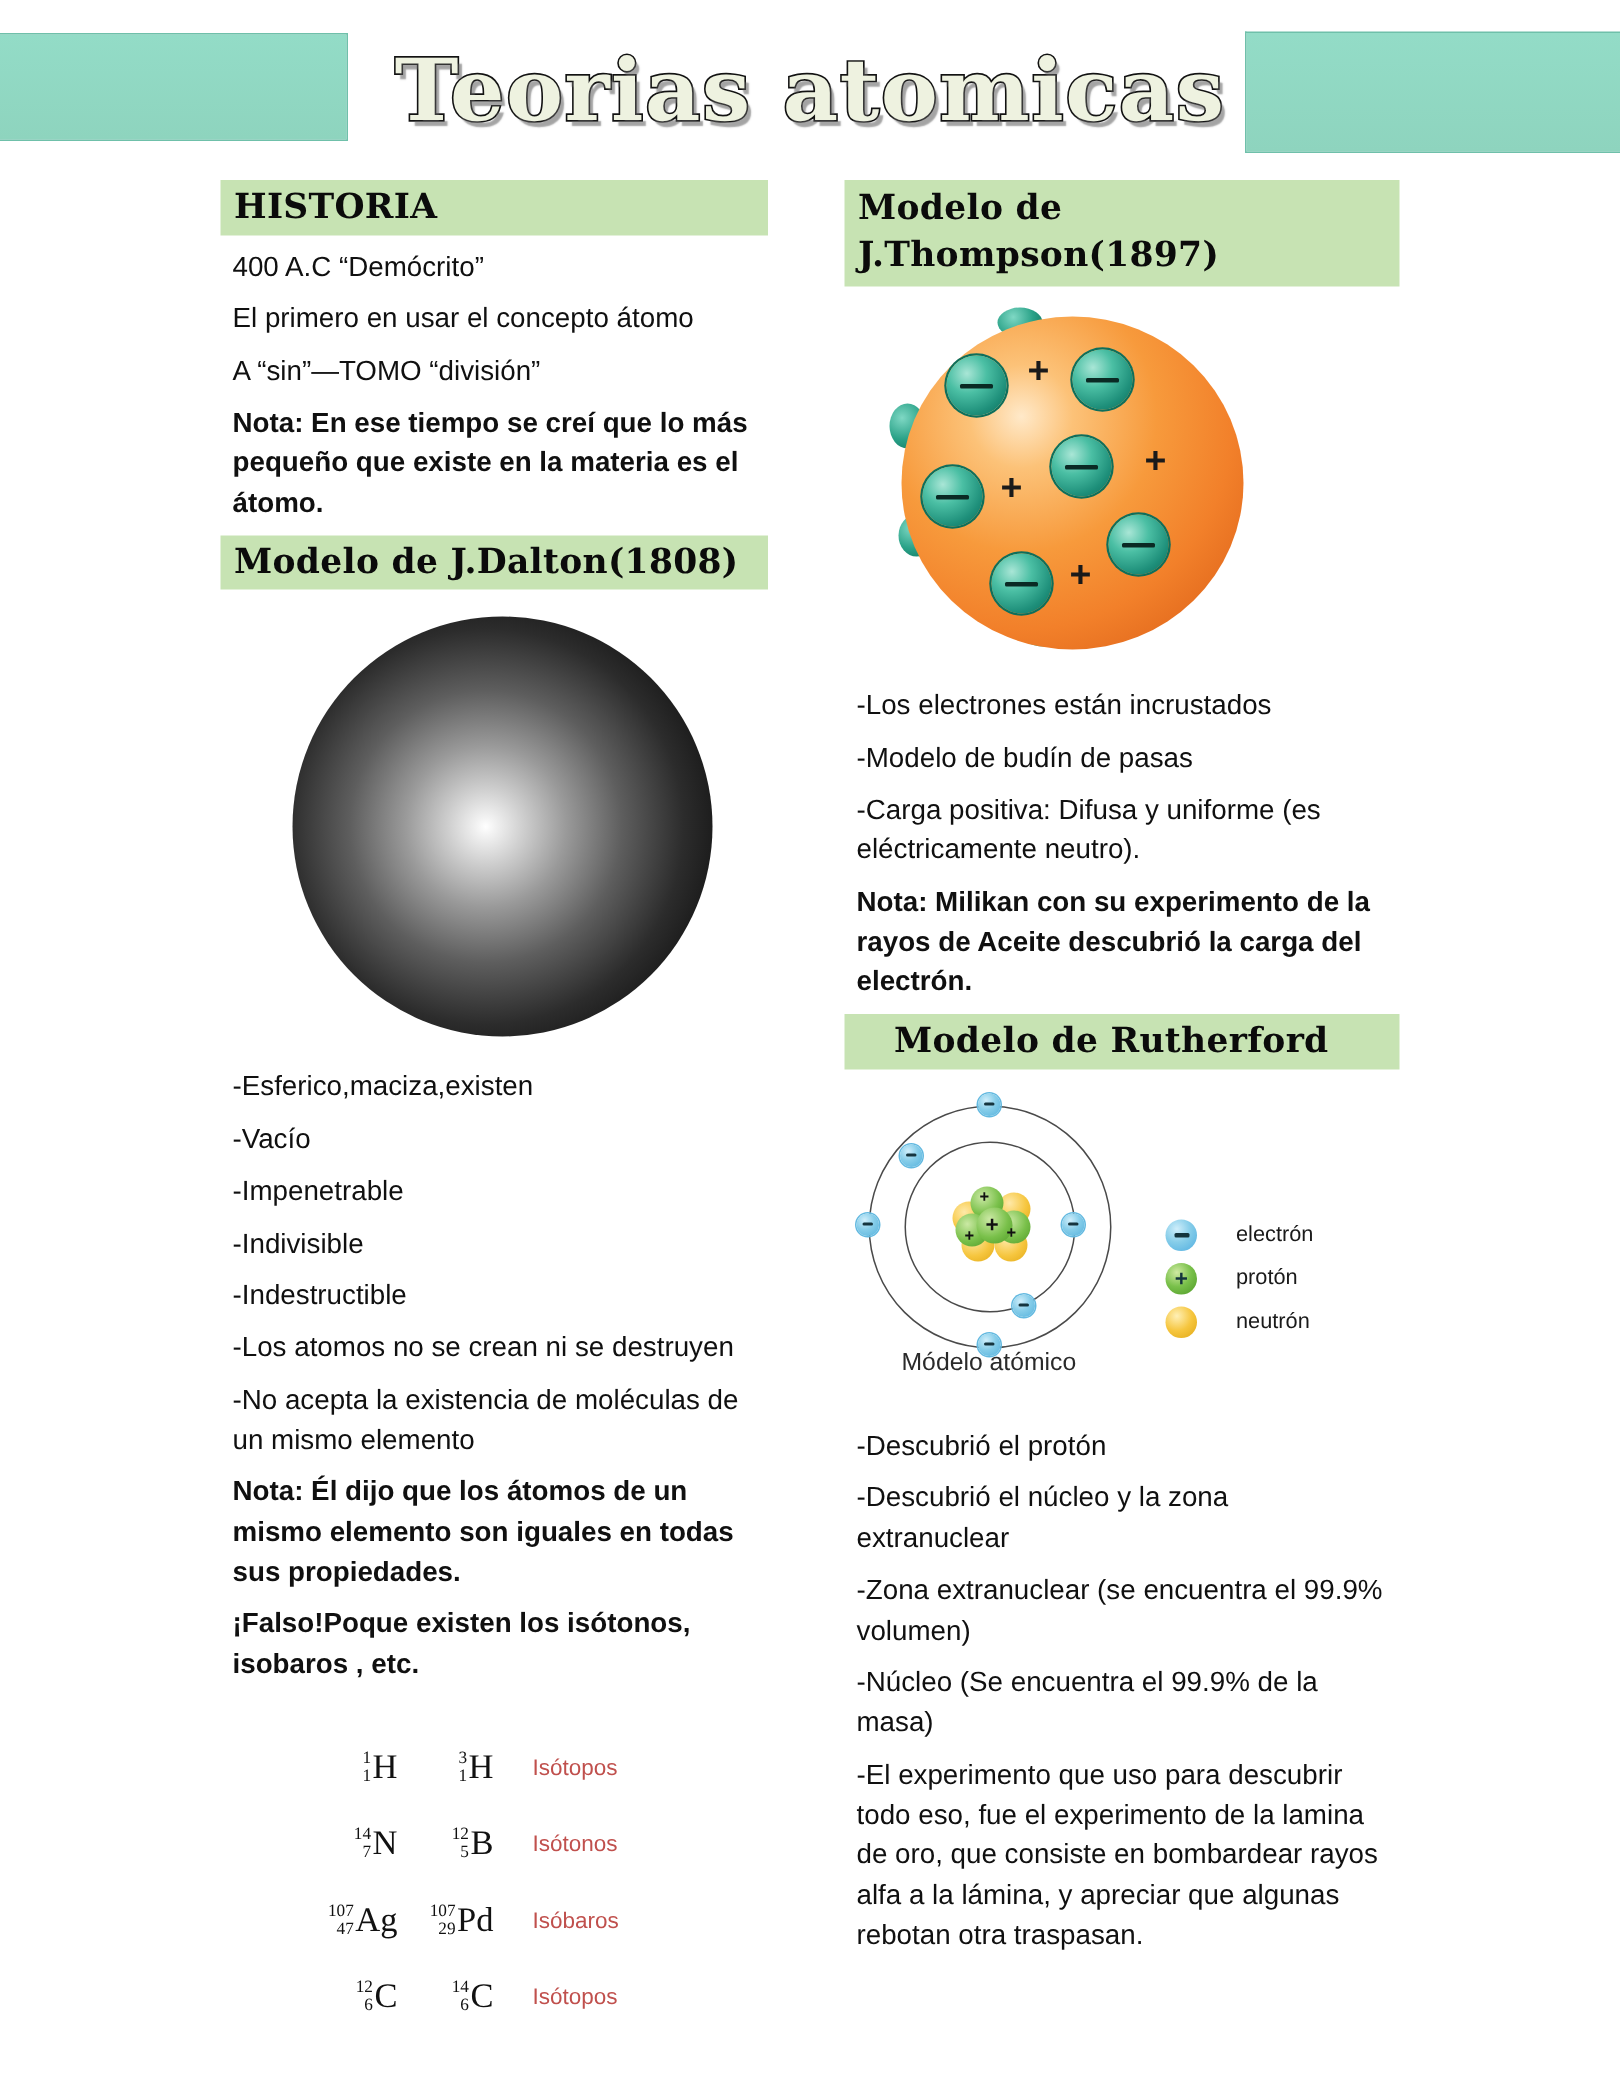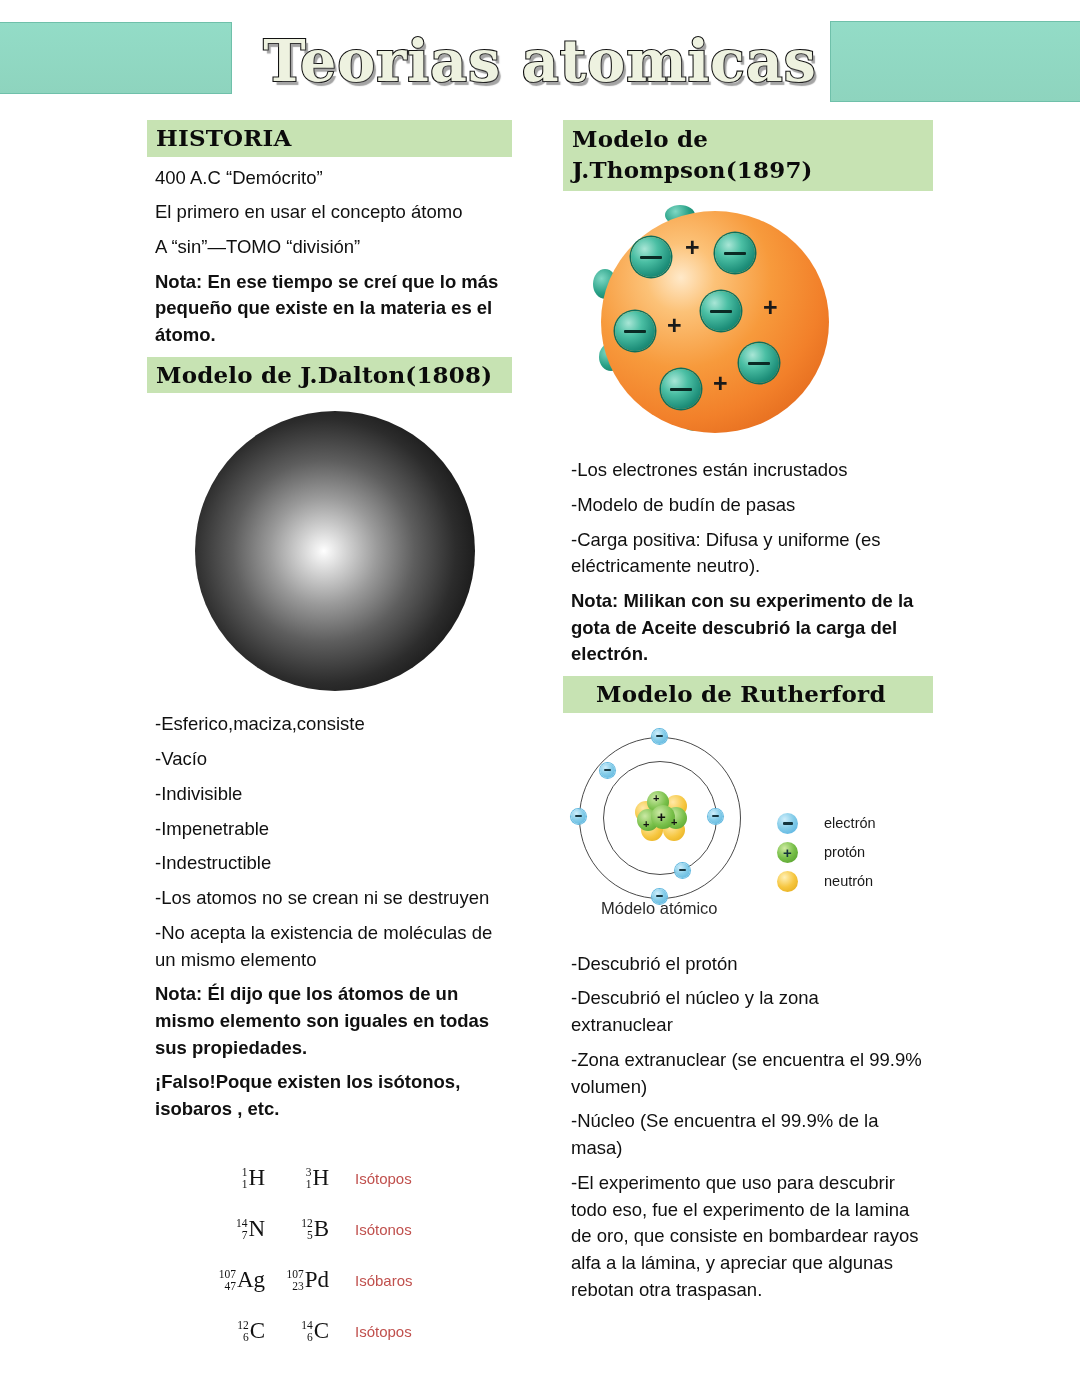--- a/index.html
+++ b/index.html
@@ -247,24 +247,24 @@
     <p>El primero en usar el concepto átomo</p>
     <p>A “sin”—TOMO “división”</p>
     <p class="b">Nota: En ese tiempo se creí que lo más pequeño que existe en la materia es el átomo.</p>
   </div>
 
   <div class="sec-header" style="margin-top:6px;">Modelo de J.Dalton(1808)</div>
 
   <div id="dalton-sphere"></div>
 
   <div class="body-text" style="margin-top:20px;">
-    <p>-Esferico,maciza,consiste</p>
+    <p>-Esferico,maciza,existen</p>
     <p>-Vacío</p>
+    <p>-Impenetrable</p>
     <p>-Indivisible</p>
-    <p>-Impenetrable</p>
     <p>-Indestructible</p>
     <p>-Los atomos no se crean ni se destruyen</p>
     <p>-No acepta la existencia de moléculas de un mismo elemento</p>
     <p class="b">Nota: Él dijo que los átomos de un mismo elemento son iguales en todas sus propiedades.</p>
     <p class="b">¡Falso!Poque existen los isótonos, isobaros , etc.</p>
   </div>
 
   <div id="isotopes">
     <div class="iso-row">
       <span class="iso-nuclide">
@@ -304,21 +304,21 @@
       <span class="iso-nuclide">
           <span class="idx">
             <span>107</span>
             <span>47</span>
           </span>
           <span>Ag</span>
         </span>
       <span class="iso-nuclide">
           <span class="idx">
             <span>107</span>
-            <span>23</span>
+            <span>29</span>
           </span>
           <span>Pd</span>
         </span>
       <span class="iso-label">Isóbaros</span>
     </div>
     <div class="iso-row">
       <span class="iso-nuclide">
           <span class="idx">
             <span>12</span>
             <span>6</span>
@@ -376,21 +376,21 @@
     <span class="plus-sign" style="left:98px;  top:32px;">+</span>
     <span class="plus-sign" style="left:176px; top:92px;">+</span>
     <span class="plus-sign" style="left:80px;  top:110px;">+</span>
     <span class="plus-sign" style="left:126px; top:168px;">+</span>
   </div>
 
   <div class="body-text" style="margin-top:18px;">
     <p>-Los electrones están incrustados</p>
     <p>-Modelo de budín de pasas</p>
     <p>-Carga positiva: Difusa y uniforme (es eléctricamente neutro).</p>
-    <p class="b">Nota: Milikan con su experimento de la gota de Aceite descubrió la carga del electrón.</p>
+    <p class="b">Nota: Milikan con su experimento de la rayos de Aceite descubrió la carga del electrón.</p>
   </div>
 
   <div class="sec-header" style="margin-top:6px;padding-left:33px;">Modelo de Rutherford</div>
 
   <div id="ruth-wrap">
     <div class="orbit" id="orbit-outer"></div>
     <div class="orbit" id="orbit-inner"></div>
 
     <div class="e-dot" style="left:85px;  top:6px;">
         <i></i>

